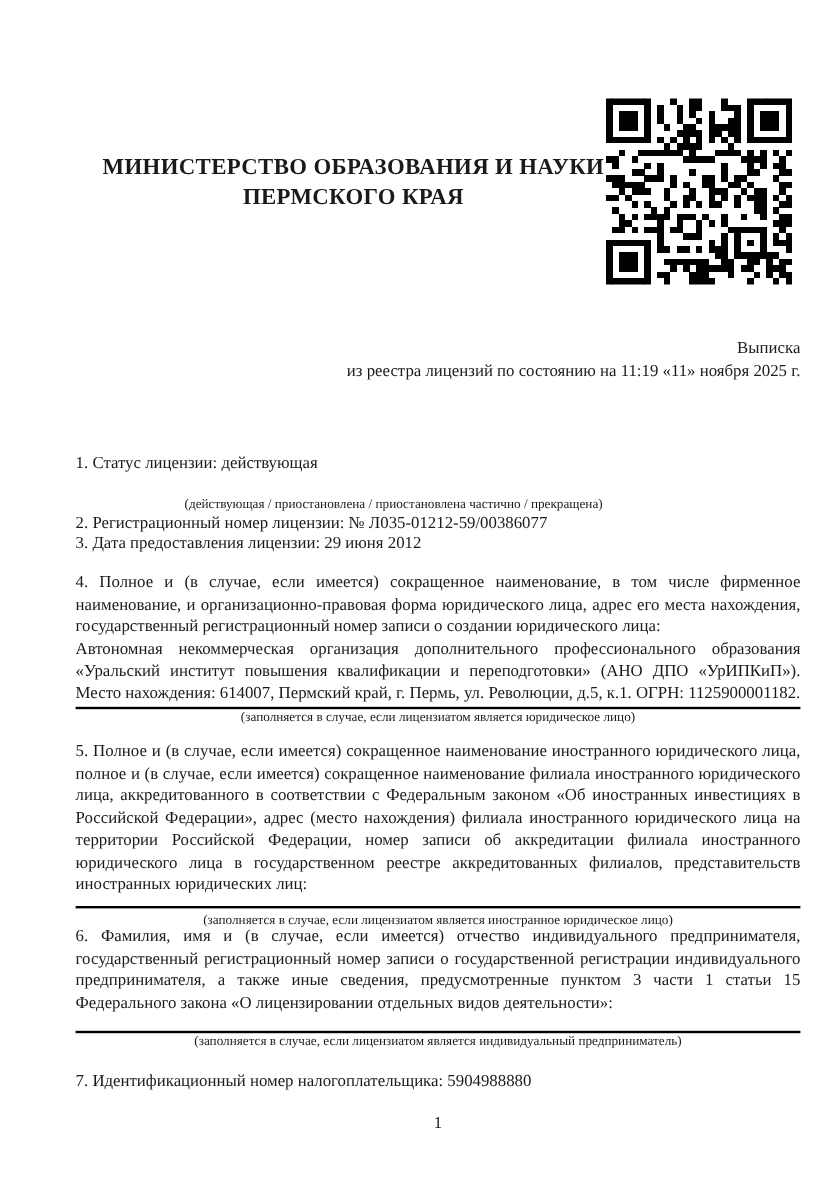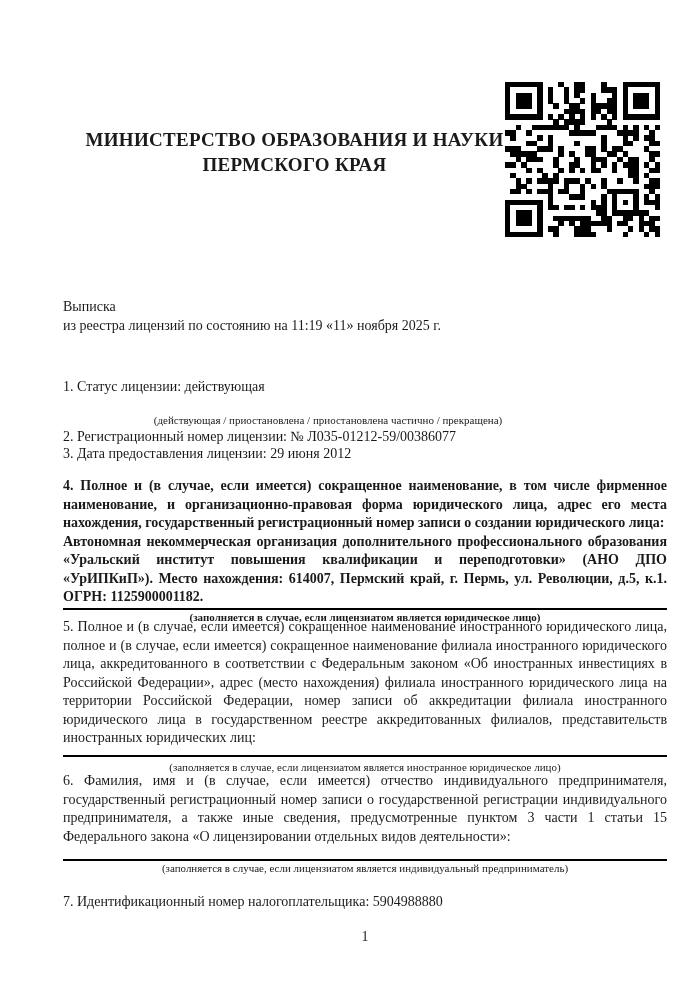--- a/index.html
+++ b/index.html
@@ -34,35 +34,35 @@
     line-height: 13px;
   }
   
   .qr {
     position: absolute; left: 505px; top: 82px;
     width: 155px; height: 155px;
     display: block;
   }
   
   .doc-title {
-    position: absolute; left: 63px; top: 298px; width: 604px;
-    text-align: left;
+    position: absolute; left: 63px; top: 282px; width: 604px;
+    text-align: right;
     font-size: 14px;
     line-height: 18.5px;
   }
   
   .section {
     position: absolute; left: 63px; width: 604px;
     font-size: 14px;
     line-height: 18.5px;
   }
   .s1 { top: 378px; }
   .s2 { top: 428px; }
   .s3 { top: 445px; font-family: Liberation Serif, serif; }
-  .s4 { top: 477px; font-weight: bold; }
+  .s4 { top: 477px; }
   .s5 { top: 618px; }
   .s6 { top: 772px; }
   .s7 { top: 893px; }
   .just { text-align: justify; }
   .caption {
     font-size: 11px;
     line-height: 13px;
     text-align: center;
   }
   .s1 .caption { margin-top: 17px; position: relative; left: -37px; }

